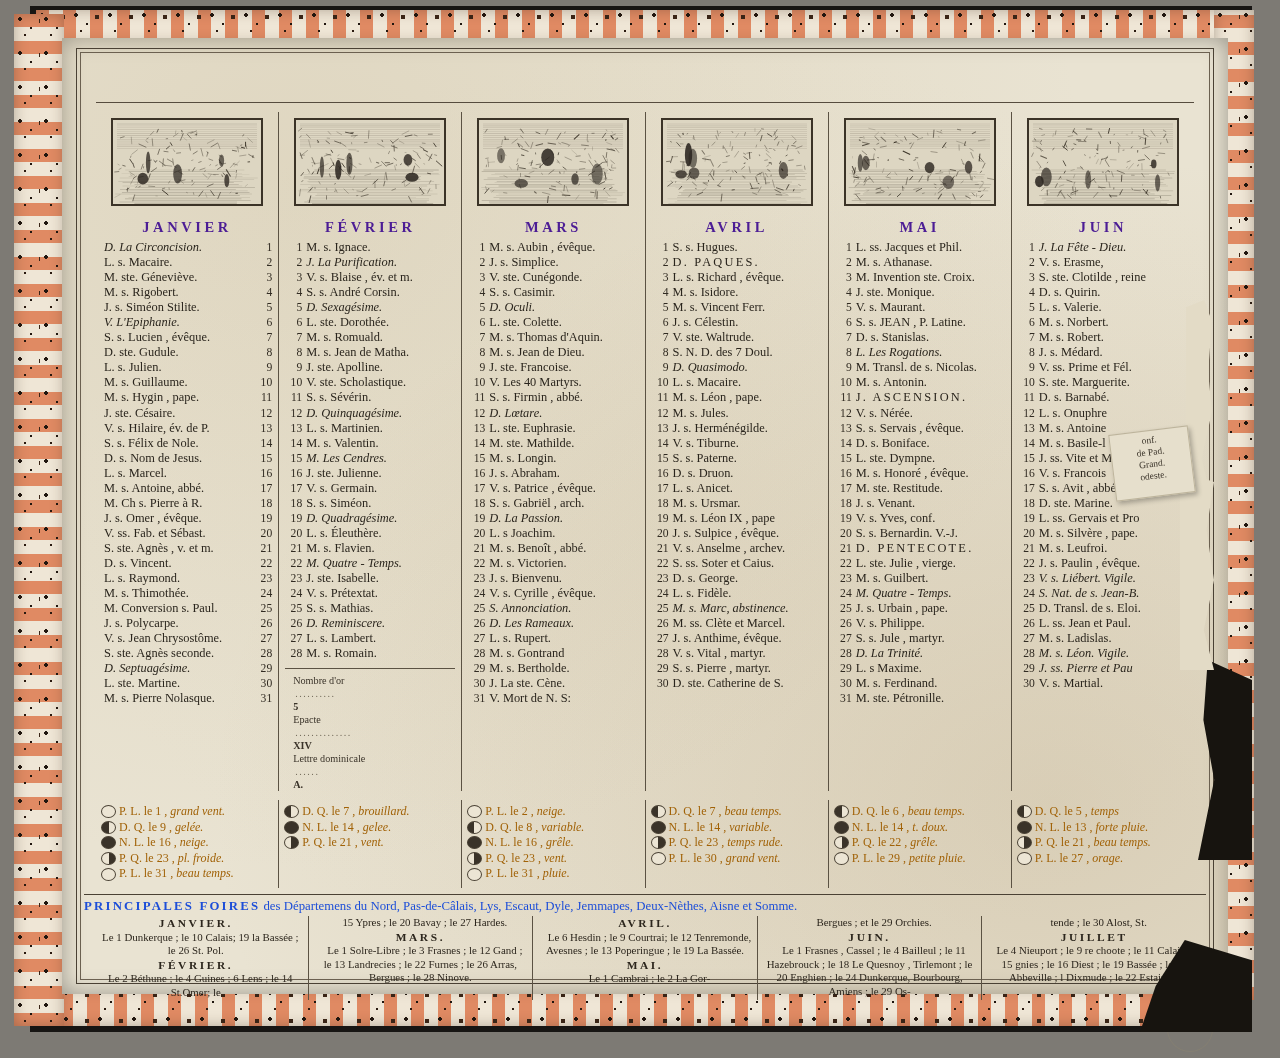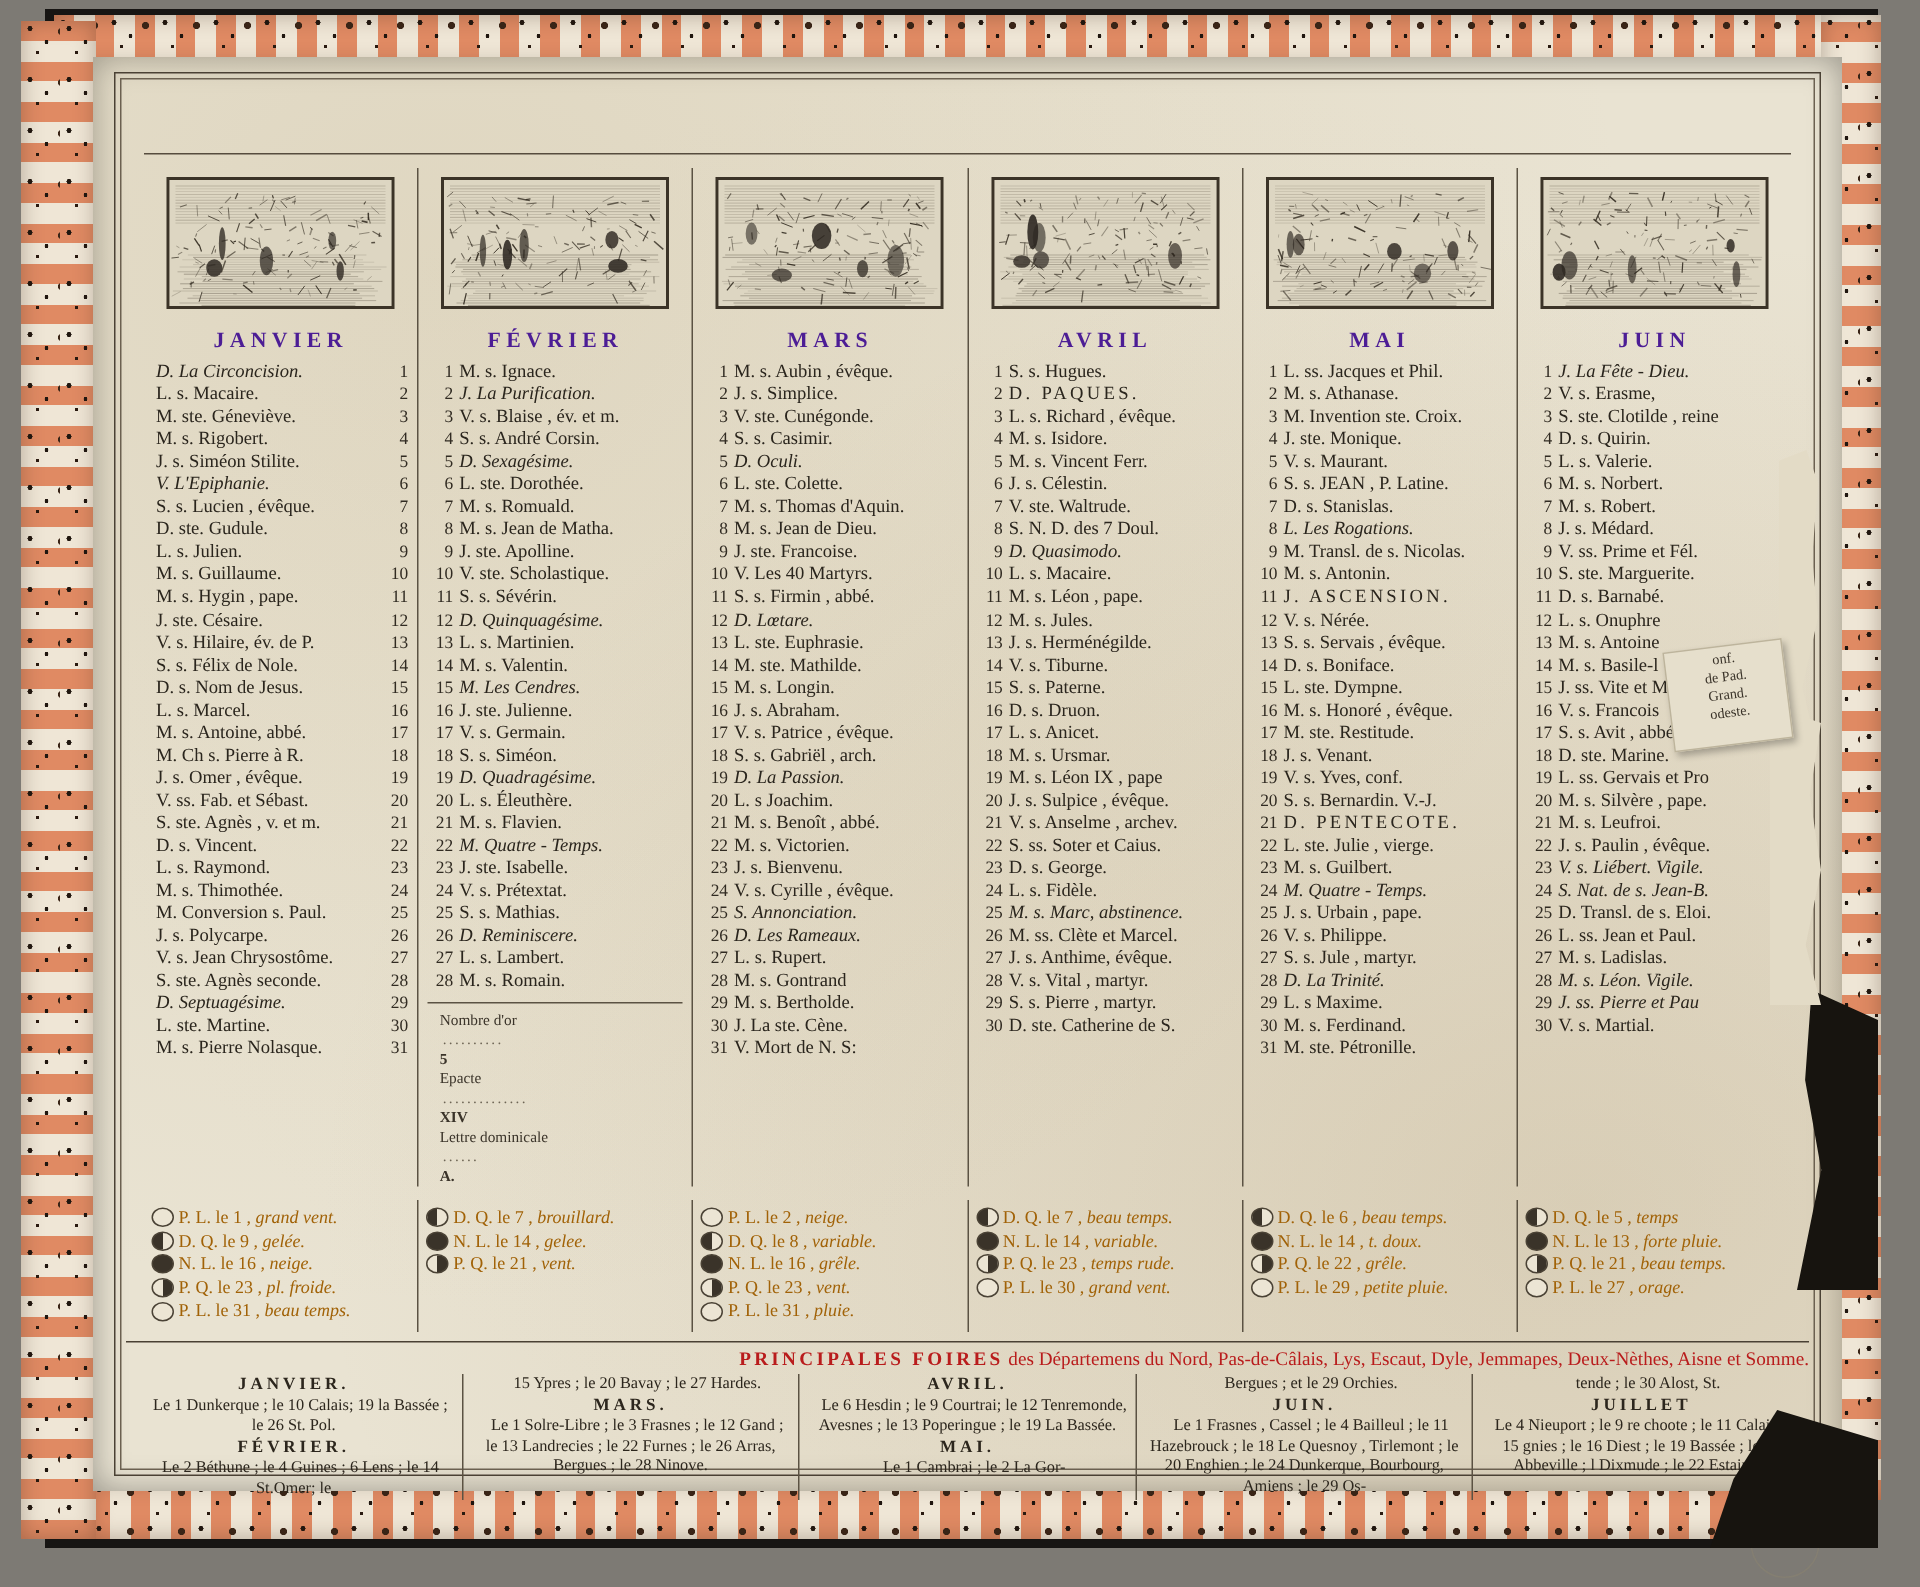--- a/index.html
+++ b/index.html
@@ -108,21 +108,21 @@
   .moonline .ph{flex:0 0 13px;width:11px;height:11px;border-radius:50%;
      border:1.1px solid #4a4235;margin-right:3px;display:inline-block;}
   .ph.pl{background:#ece5d4;}
   .ph.nl{background:#3a3329;}
   .ph.dq{background:linear-gradient(90deg,#3a3329 50%,#ece5d4 50%);}
   .ph.pq{background:linear-gradient(90deg,#ece5d4 50%,#3a3329 50%);}
 
   
   .fairs{position:absolute;left:22px;right:22px;top:856px;bottom:14px;
          border-top:1.3px solid #4a4134;padding-top:4px;}
-  .fairs-hd{text-align:right;font-size:12.8px;color:#b91c1c;
+  .fairs-hd{text-align:left;font-size:12.8px;color:#1d4ed8;
             white-space:nowrap;}
   .fairs-hd b{letter-spacing:2.2px;font-weight:700;}
   .fgrid{display:flex;margin-top:2px;}
   .fcol{flex:1 1 0;padding:0 5px;font-size:10.9px;line-height:13.6px;
         color:#2c261d;}
   .fcol + .fcol{border-left:1px solid #5b5243;}
   .fhd{text-align:center;letter-spacing:2.6px;font-weight:700;
        margin:1px 0 0;font-size:11.4px;}
   .fbody{text-indent:9px;text-align:center;}
 

